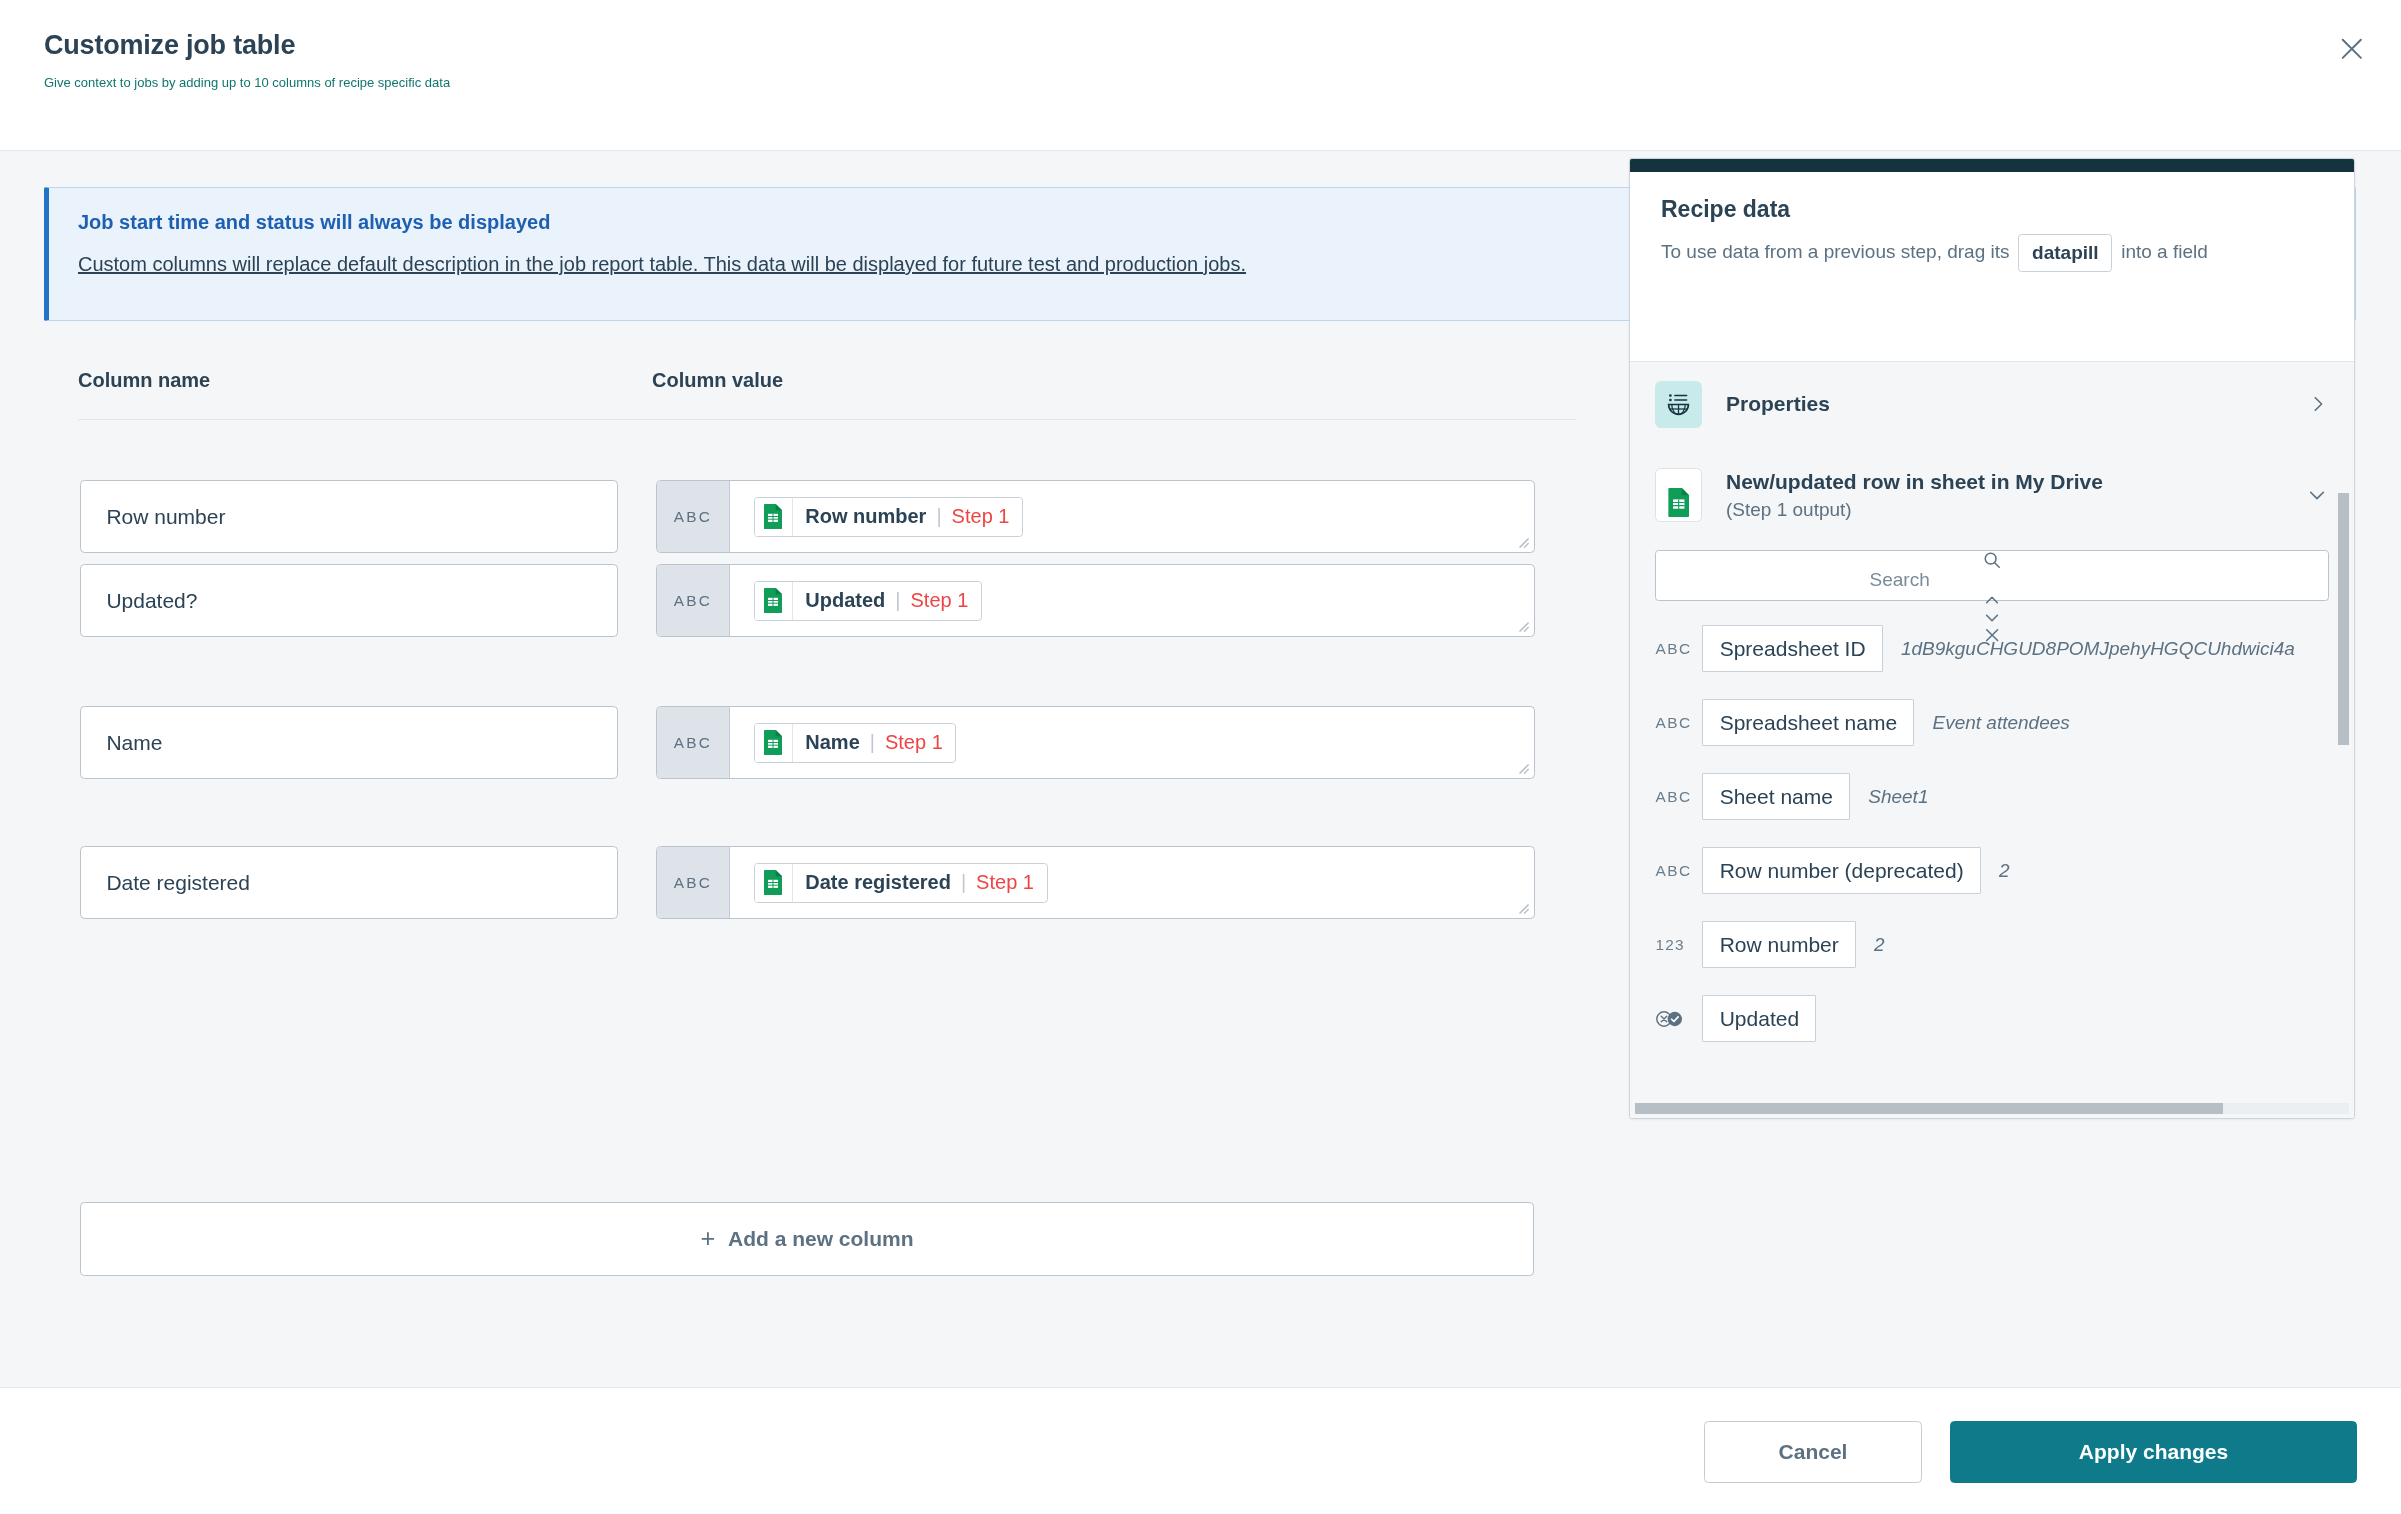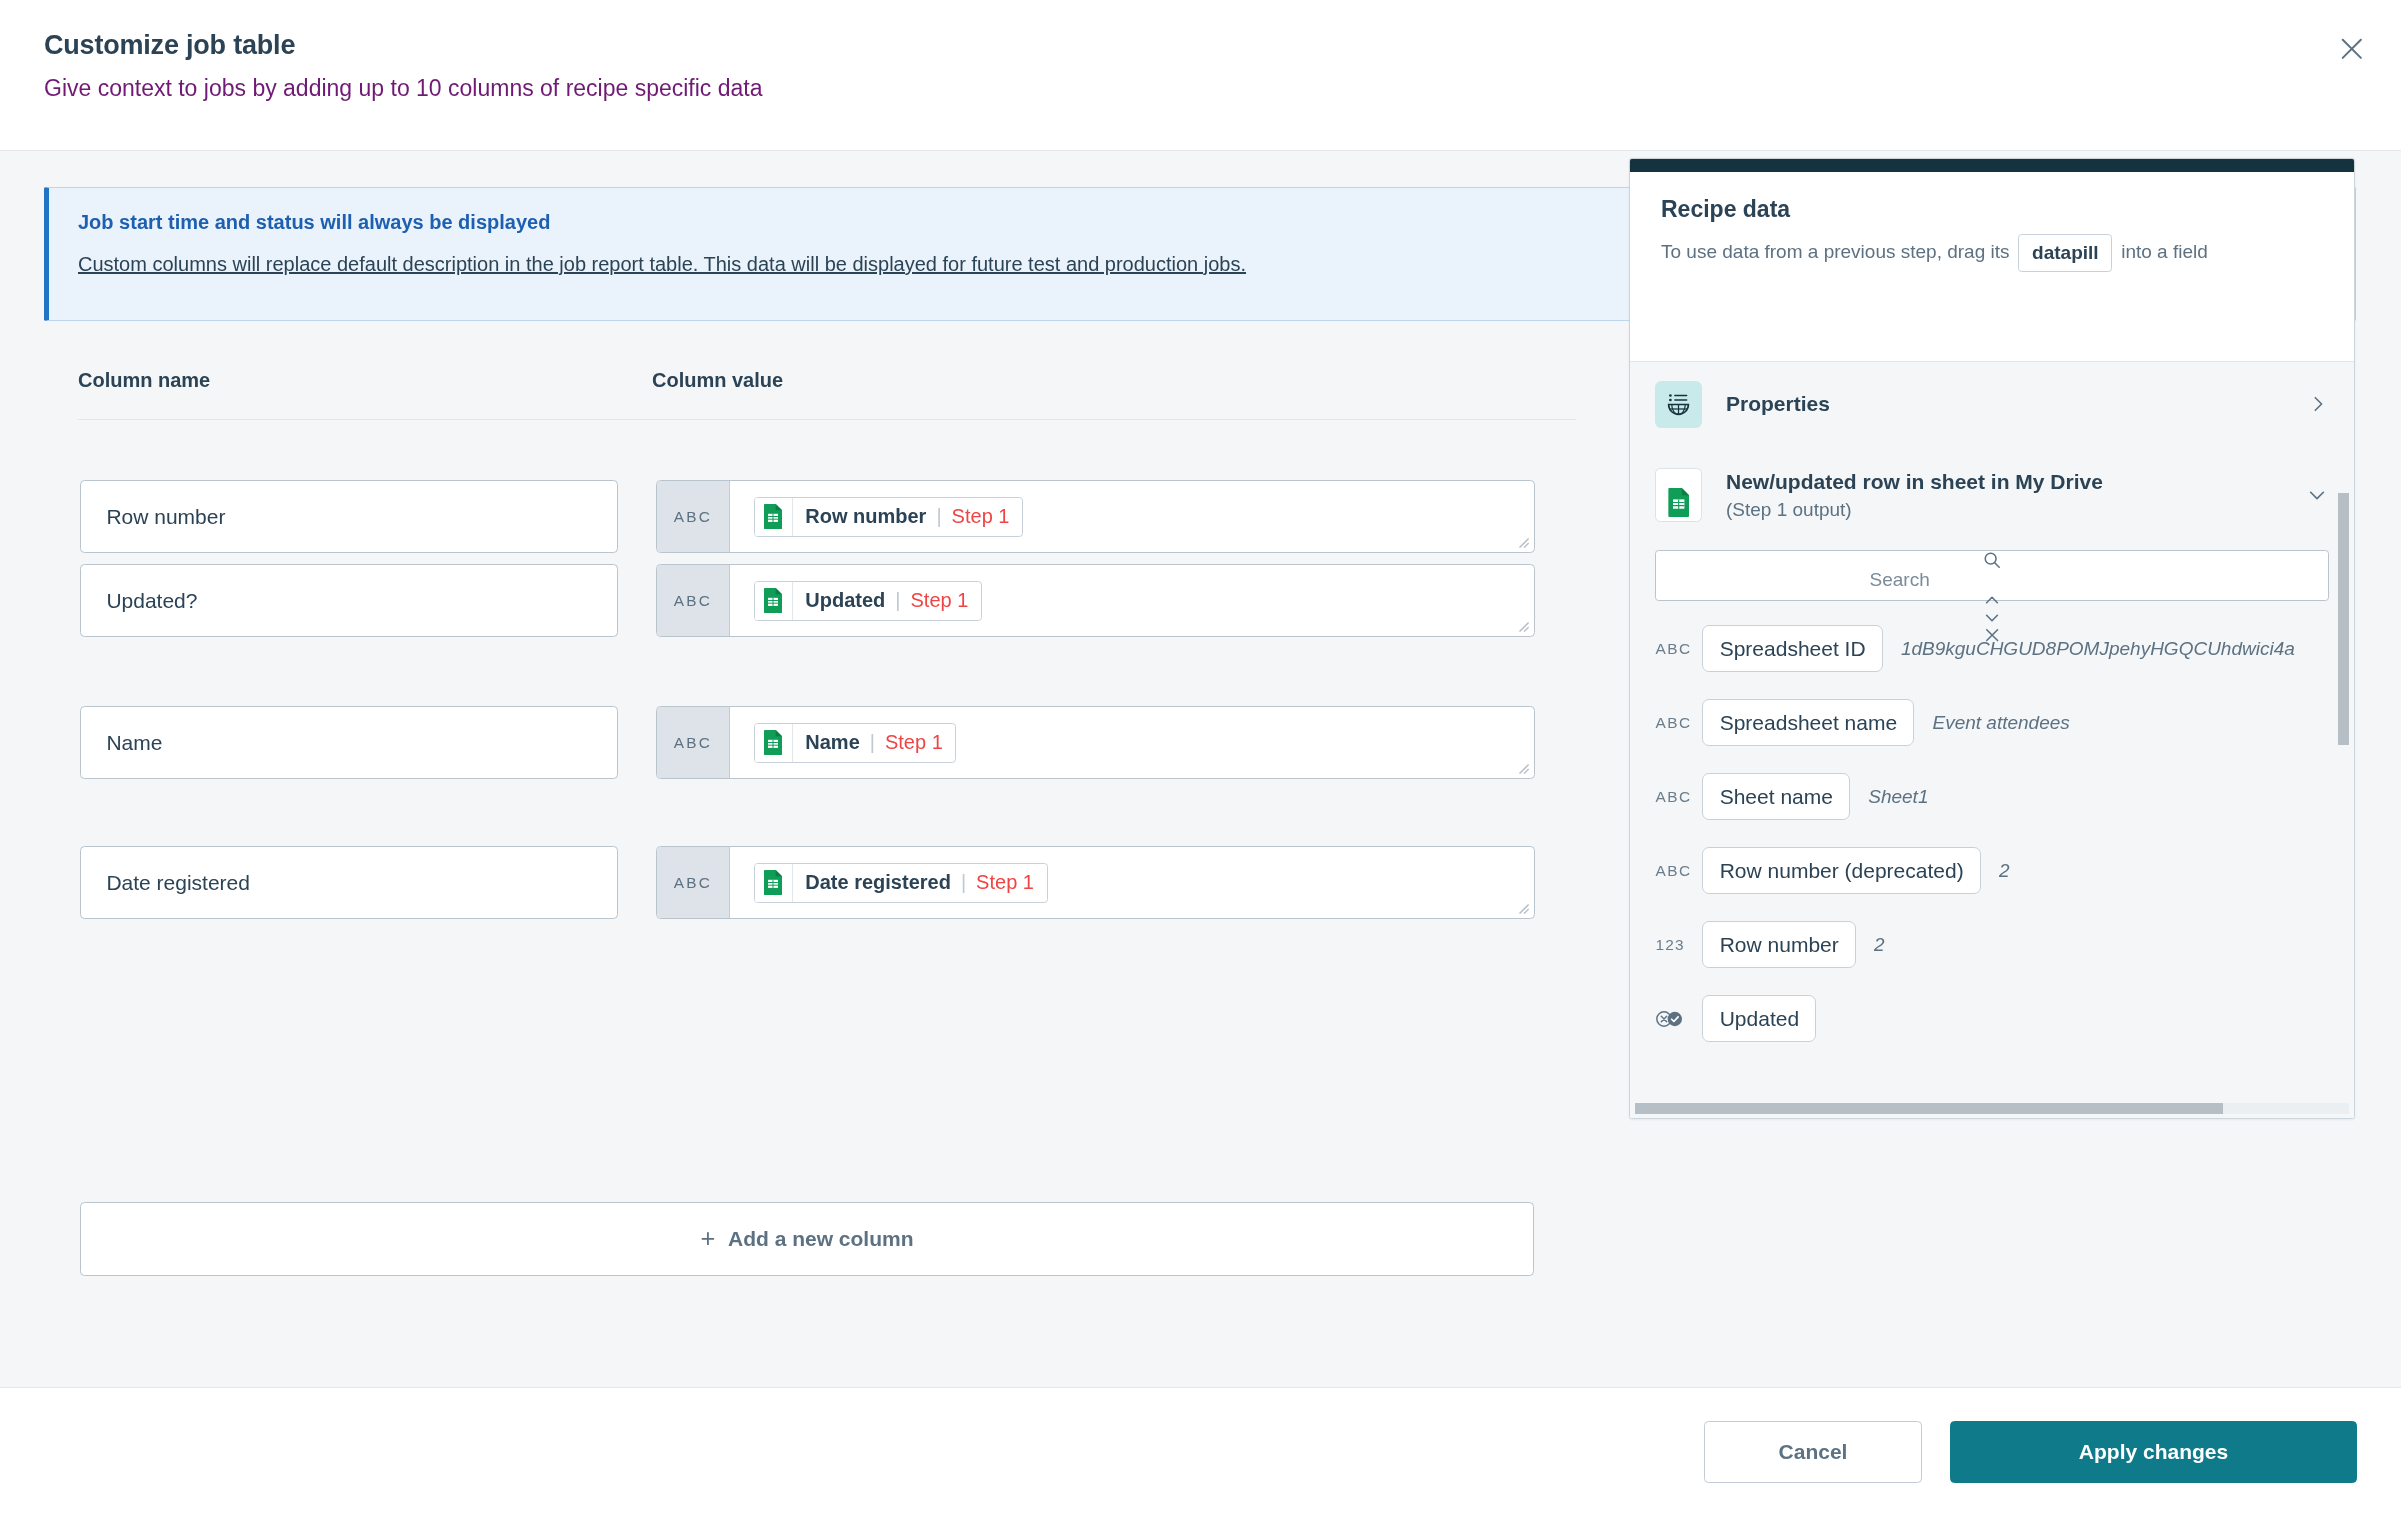--- a/index.html
+++ b/index.html
@@ -18,21 +18,21 @@
     position: absolute; top: 0; left: 0; right: 0; height: 151px;
     background: #ffffff;
     border-bottom: 0.9px solid #e4e8ec;
   }
   .modal-title {
     position: absolute; left: 44px; top: 30px;
     font-size: 27px; font-weight: 700; color: #2b4355; letter-spacing: -0.2px;
   }
   .modal-subtitle {
     position: absolute; left: 44px; top: 75px;
-    font-size: 23px; color: #701a75; font-weight: 400;
+    font-size: 13px; color: #0f766e; font-weight: 400;
   }
   .close-btn {
     position: absolute; right: 25.4px; top: 25.4px;
     width: 47px; height: 47px; display: flex; align-items: center; justify-content: center;
     cursor: pointer; background: none; border: none; padding: 0;
   }
   .close-btn svg { display:block; }
 
   
   .modal-body {
@@ -204,21 +204,21 @@
   .pill-list { margin-top: 11px; position: relative; }
   .pill-row { display: flex; align-items: center; height: 74px; padding: 0 0 0 25.4px; cursor: pointer; }
   .type-tag {
     width: 47px; flex: 0 0 47px; font-size: 15.4px; letter-spacing: 1.5px;
     color: #6b7d8b; font-weight: 500; text-align: left;
   }
   .type-tag.num { letter-spacing: 1.3px; }
   .bool-icon { width: 47px; flex: 0 0 47px; display: flex; align-items: center; }
   .list-pill {
     display: inline-flex; align-items: center; height: 47px; padding: 0 16.3px;
-    background: #ffffff; border: 0.9px solid #c8d1d9; border-radius: 7px;
+    background: #ffffff; border: 0.9px solid #c8d1d9; border-radius: 1px;
     font-size: 21px; color: #2b4355; white-space: nowrap;
   }
   .pill-sample {
     margin-left: 18px; font-size: 19px; font-style: italic; color: #5c7182;
     white-space: nowrap; overflow: hidden;
   }
 
   
   .v-scroll {
     position: absolute; right: 2.7px; top: 131px; width: 11px; height: 252px;

